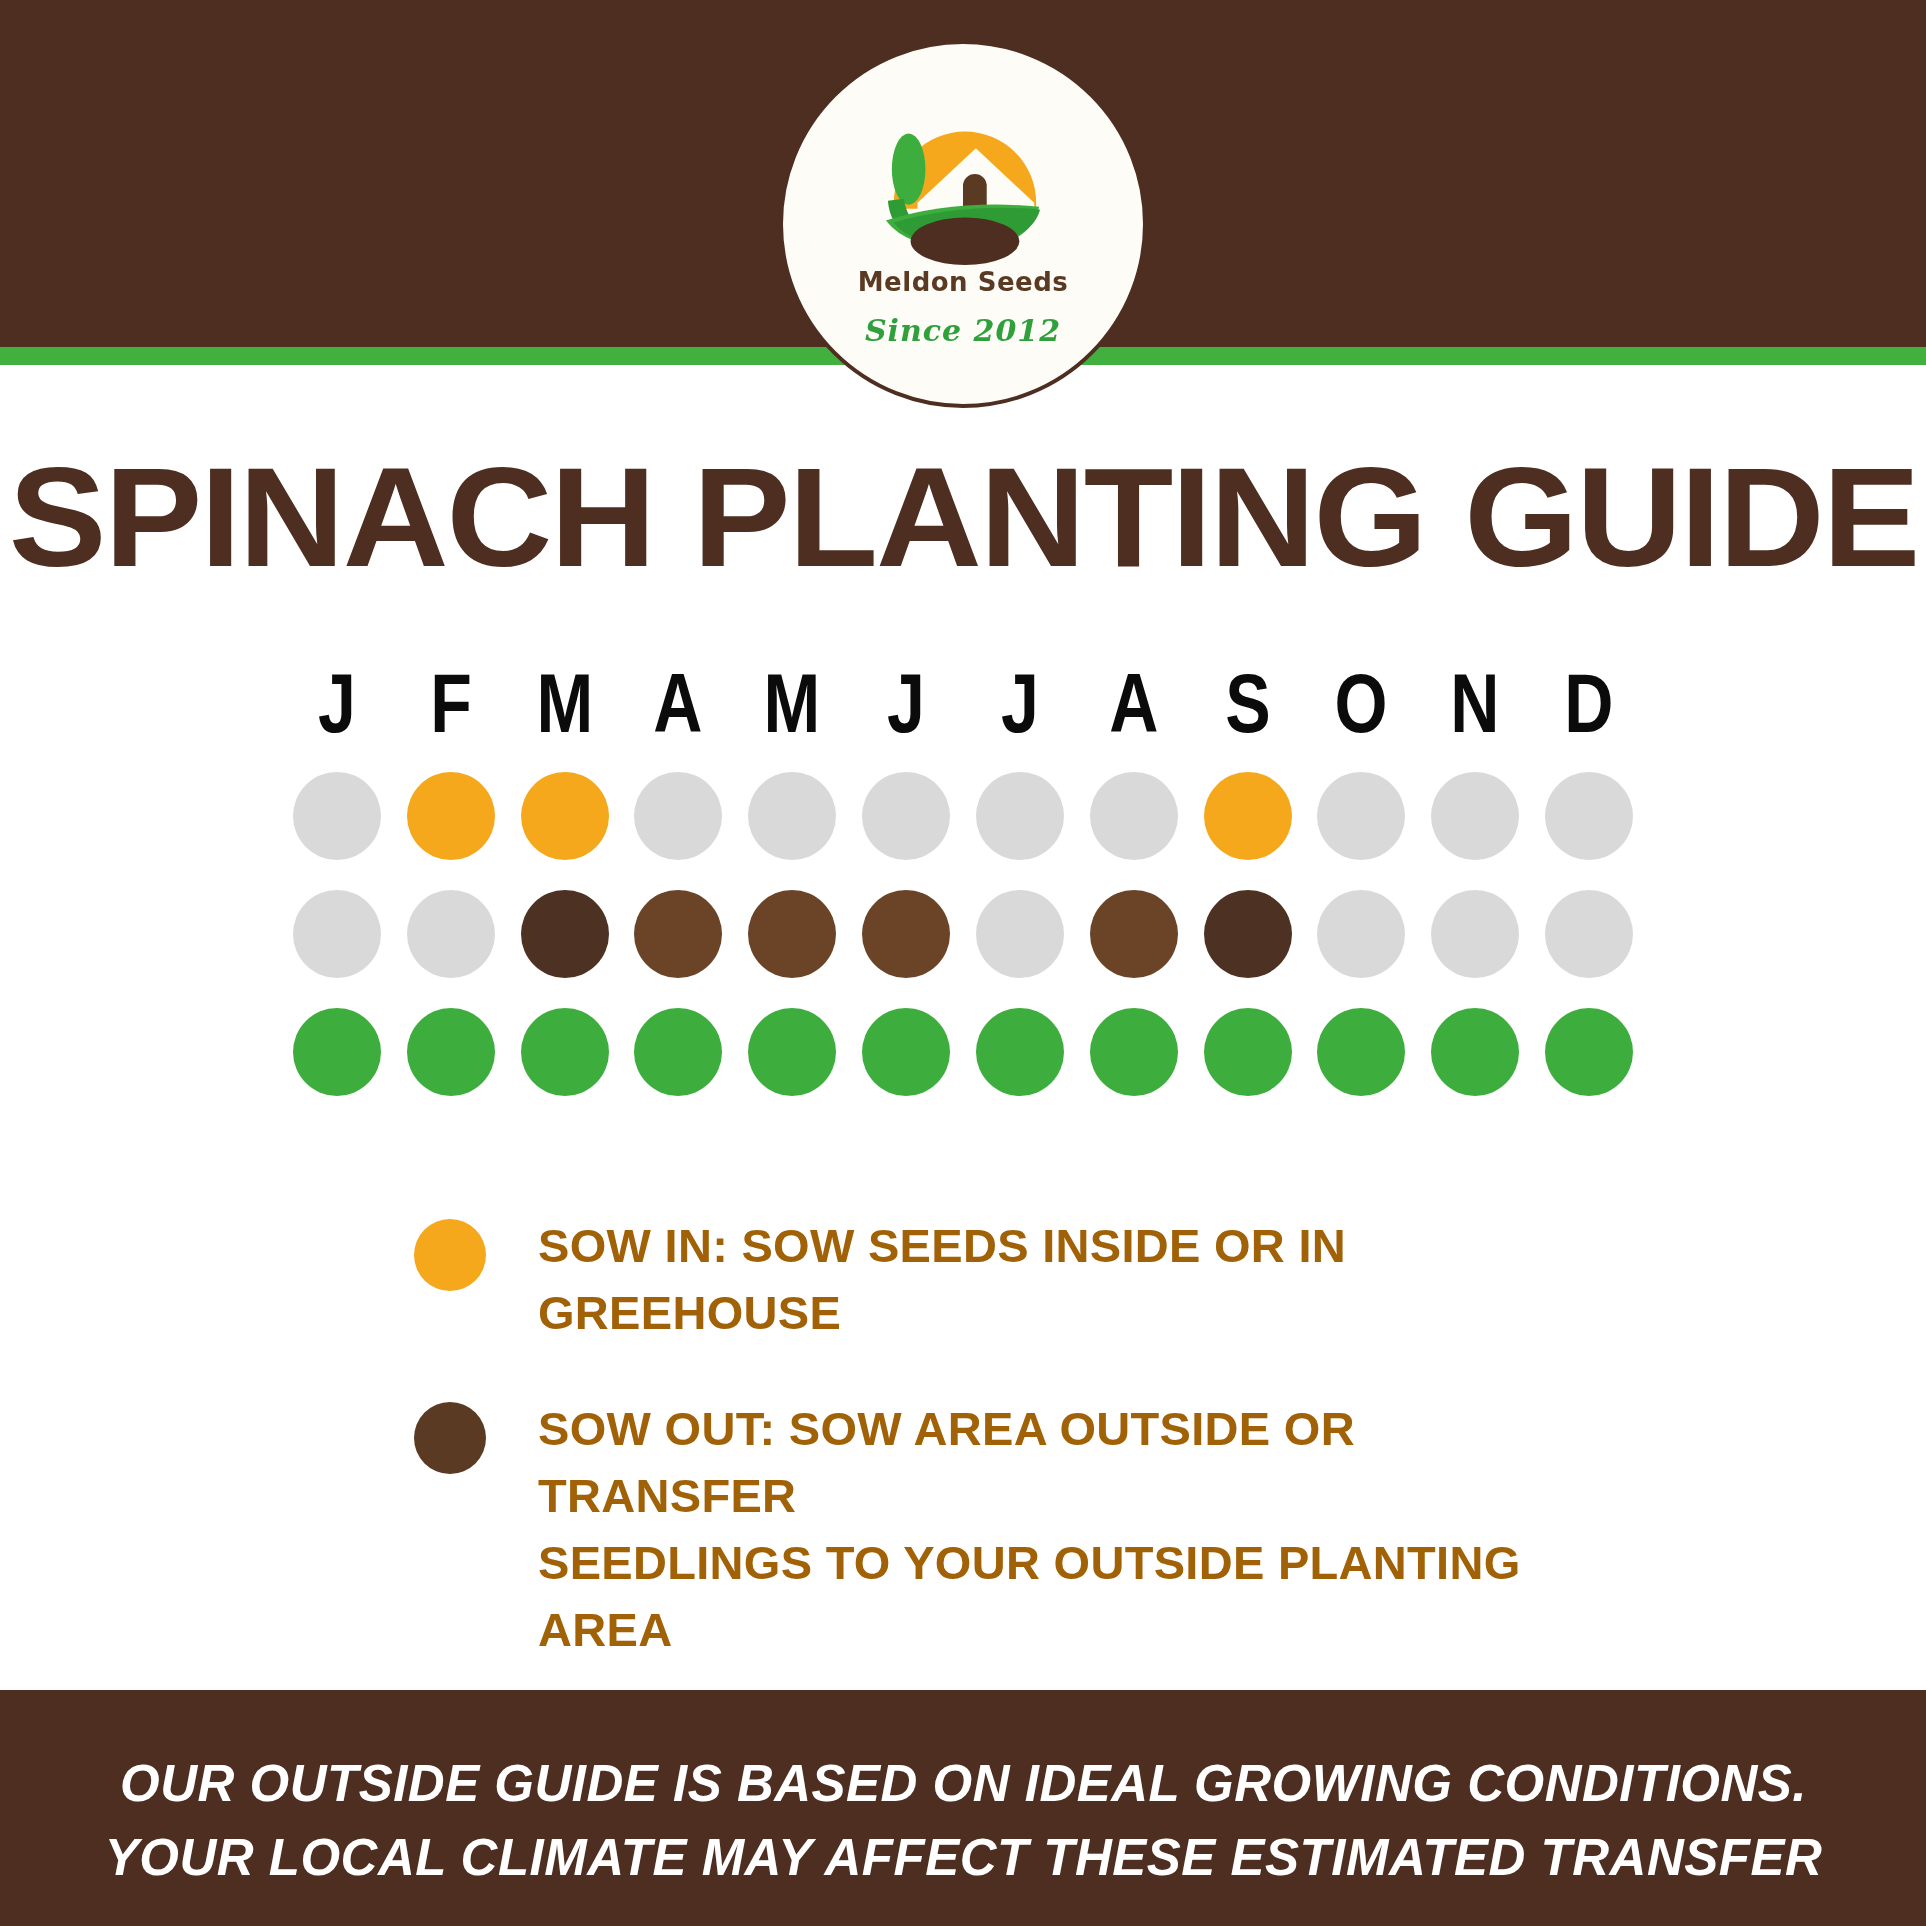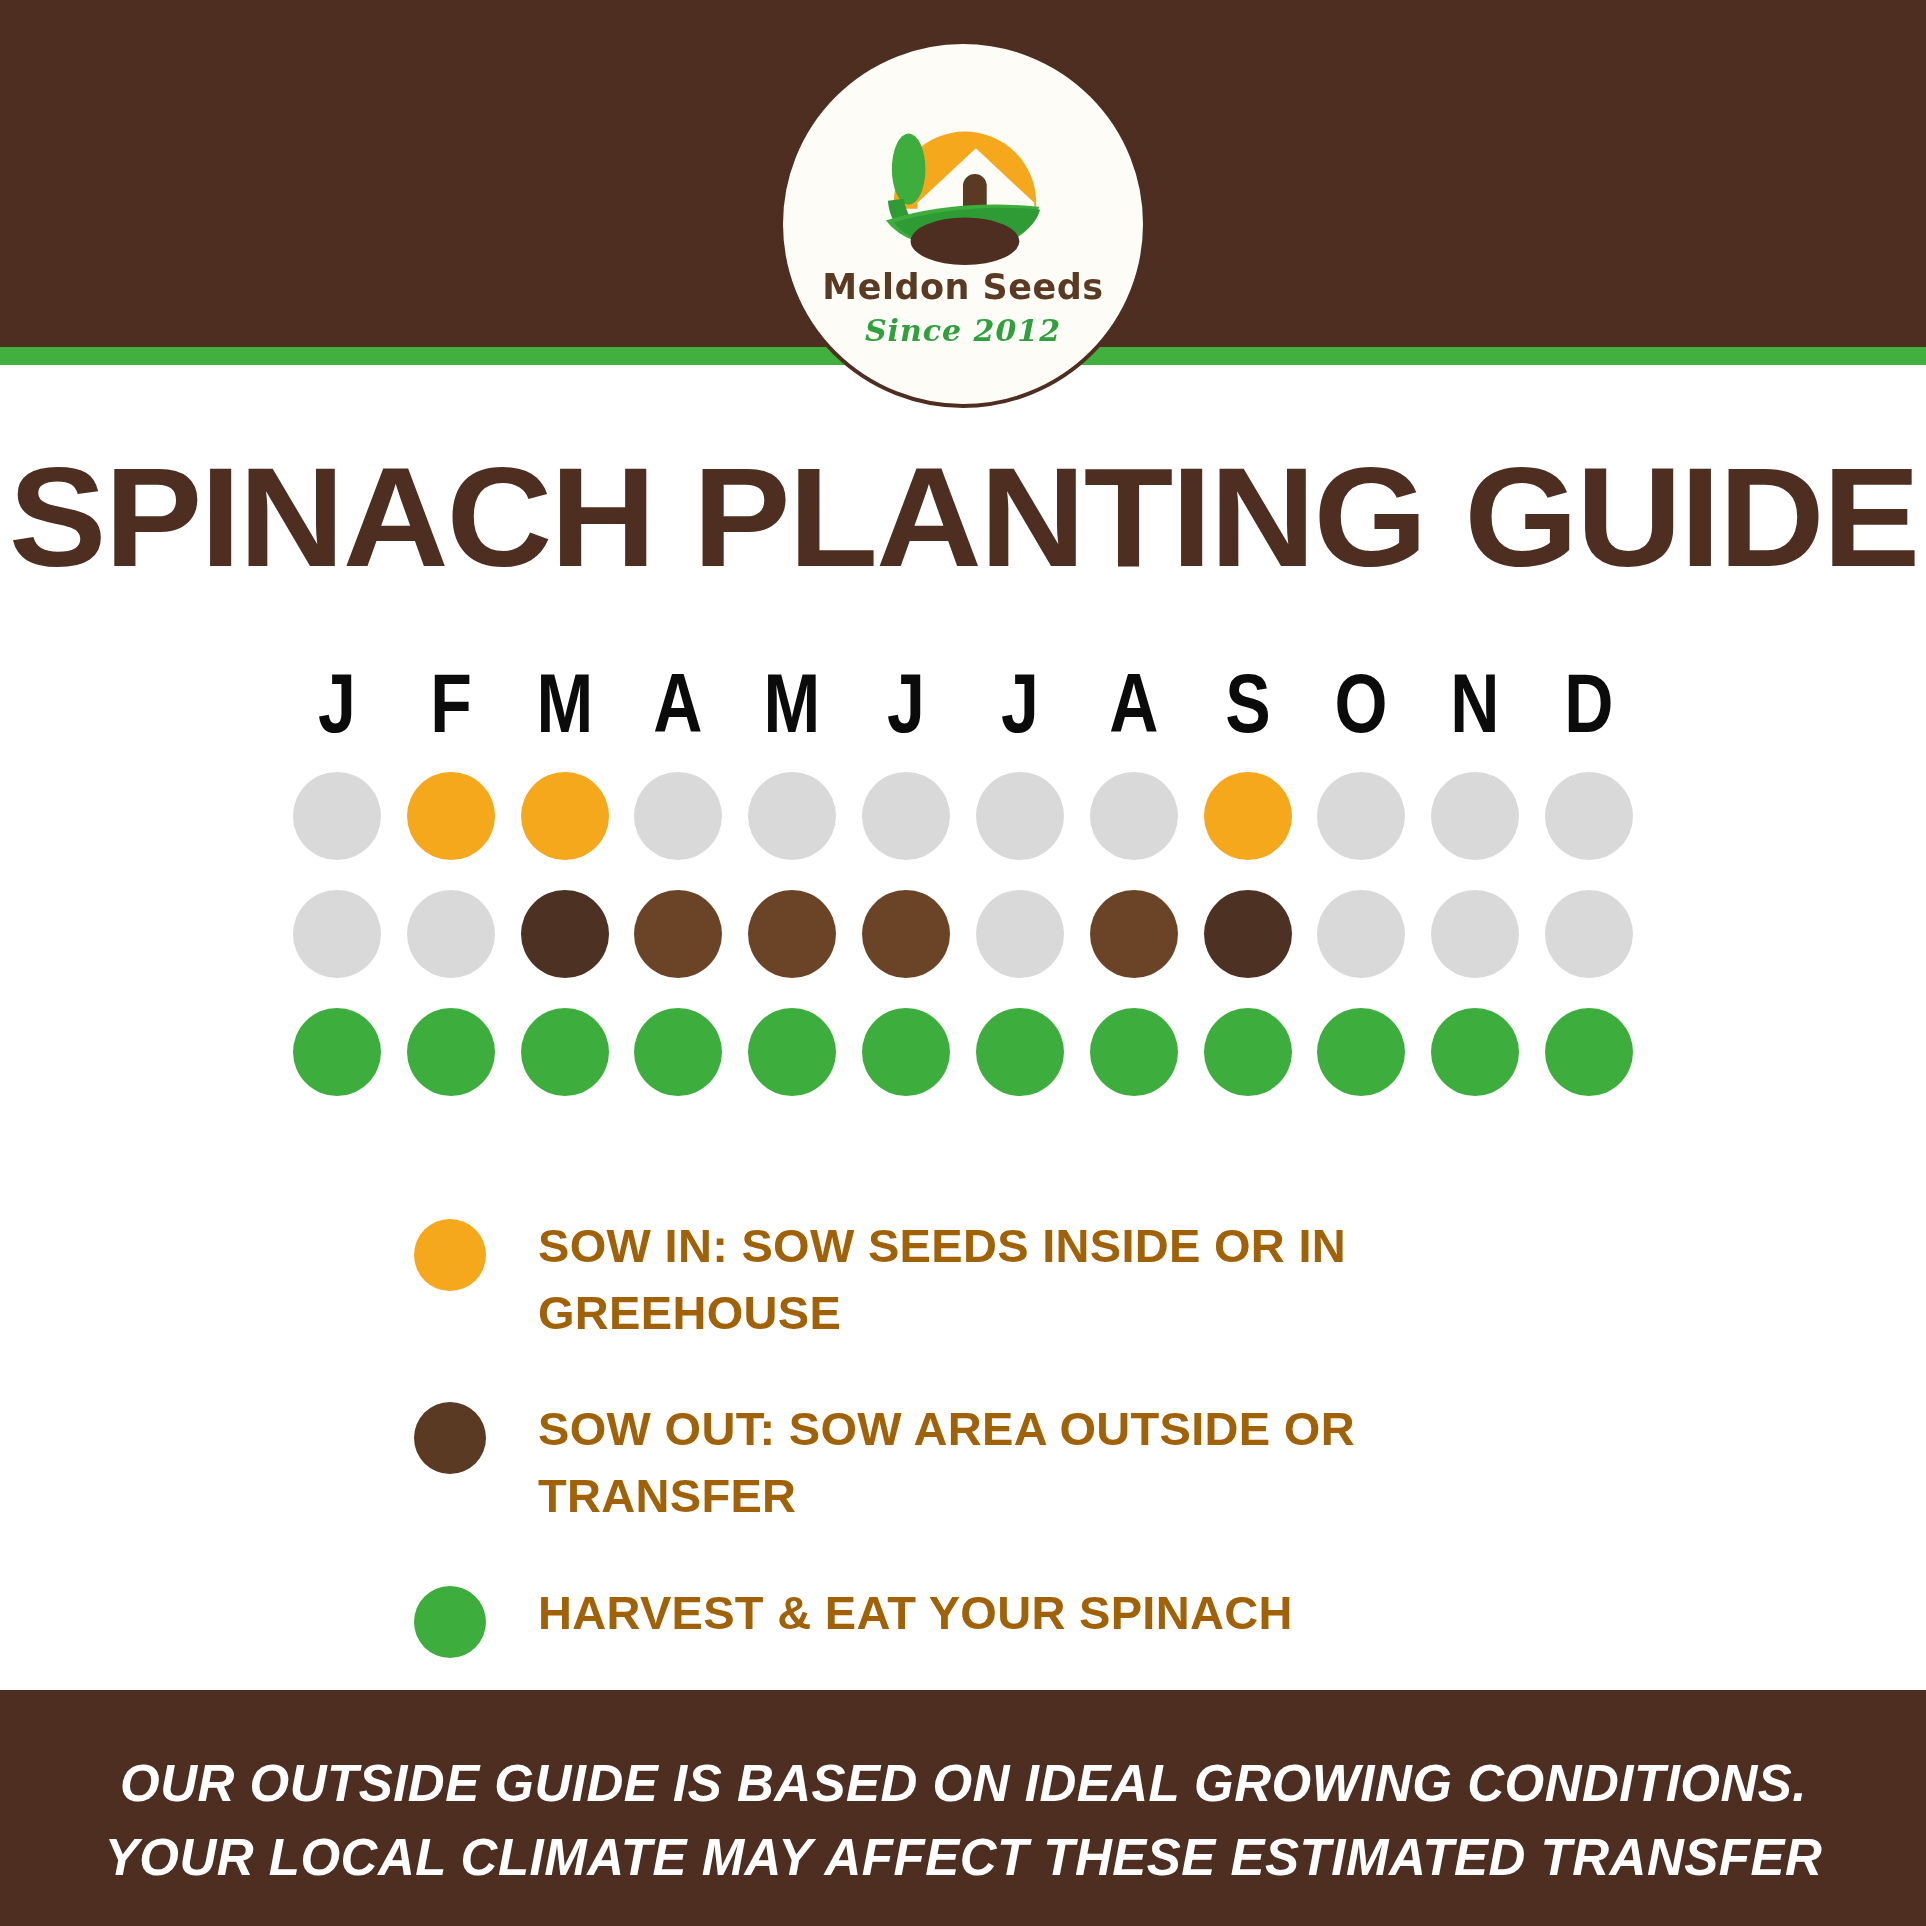--- a/index.html
+++ b/index.html
@@ -57,21 +57,21 @@
     width: 198px;
     height: 173px;
   }
   .logo-name {
     position: absolute;
     left: 0; right: 0;
     top: 223px;
     text-align: center;
     font-family: "DejaVu Sans", sans-serif;
     font-weight: bold;
-    font-size: 35px;
+    font-size: 26px;
     color: #5B3A23;
     letter-spacing: 0.5px;
   }
   .logo-since {
     position: absolute;
     left: 0; right: 0;
     top: 269px;
     text-align: center;
     font-family: "DejaVu Serif", serif;
     font-style: italic;
@@ -356,20 +356,21 @@
       <div class="legend-item">
         <div class="legend-dot" style="background: rgb(245, 168, 28);"></div>
         <div class="legend-text">
           <span>SOW IN: SOW SEEDS INSIDE OR IN GREEHOUSE</span>
         </div>
       </div>
       <div class="legend-item">
         <div class="legend-dot" style="background: rgb(91, 58, 35);"></div>
         <div class="legend-text">
           <span>SOW OUT: SOW AREA OUTSIDE OR TRANSFER</span>
+          <span>SEEDLINGS TO YOUR OUTSIDE PLANTING AREA</span>
         </div>
       </div>
       <div class="legend-item">
         <div class="legend-dot" style="background: rgb(61, 174, 61);"></div>
         <div class="legend-text">
           <span>HARVEST &amp; EAT YOUR SPINACH</span>
         </div>
       </div>
     </div>
 

